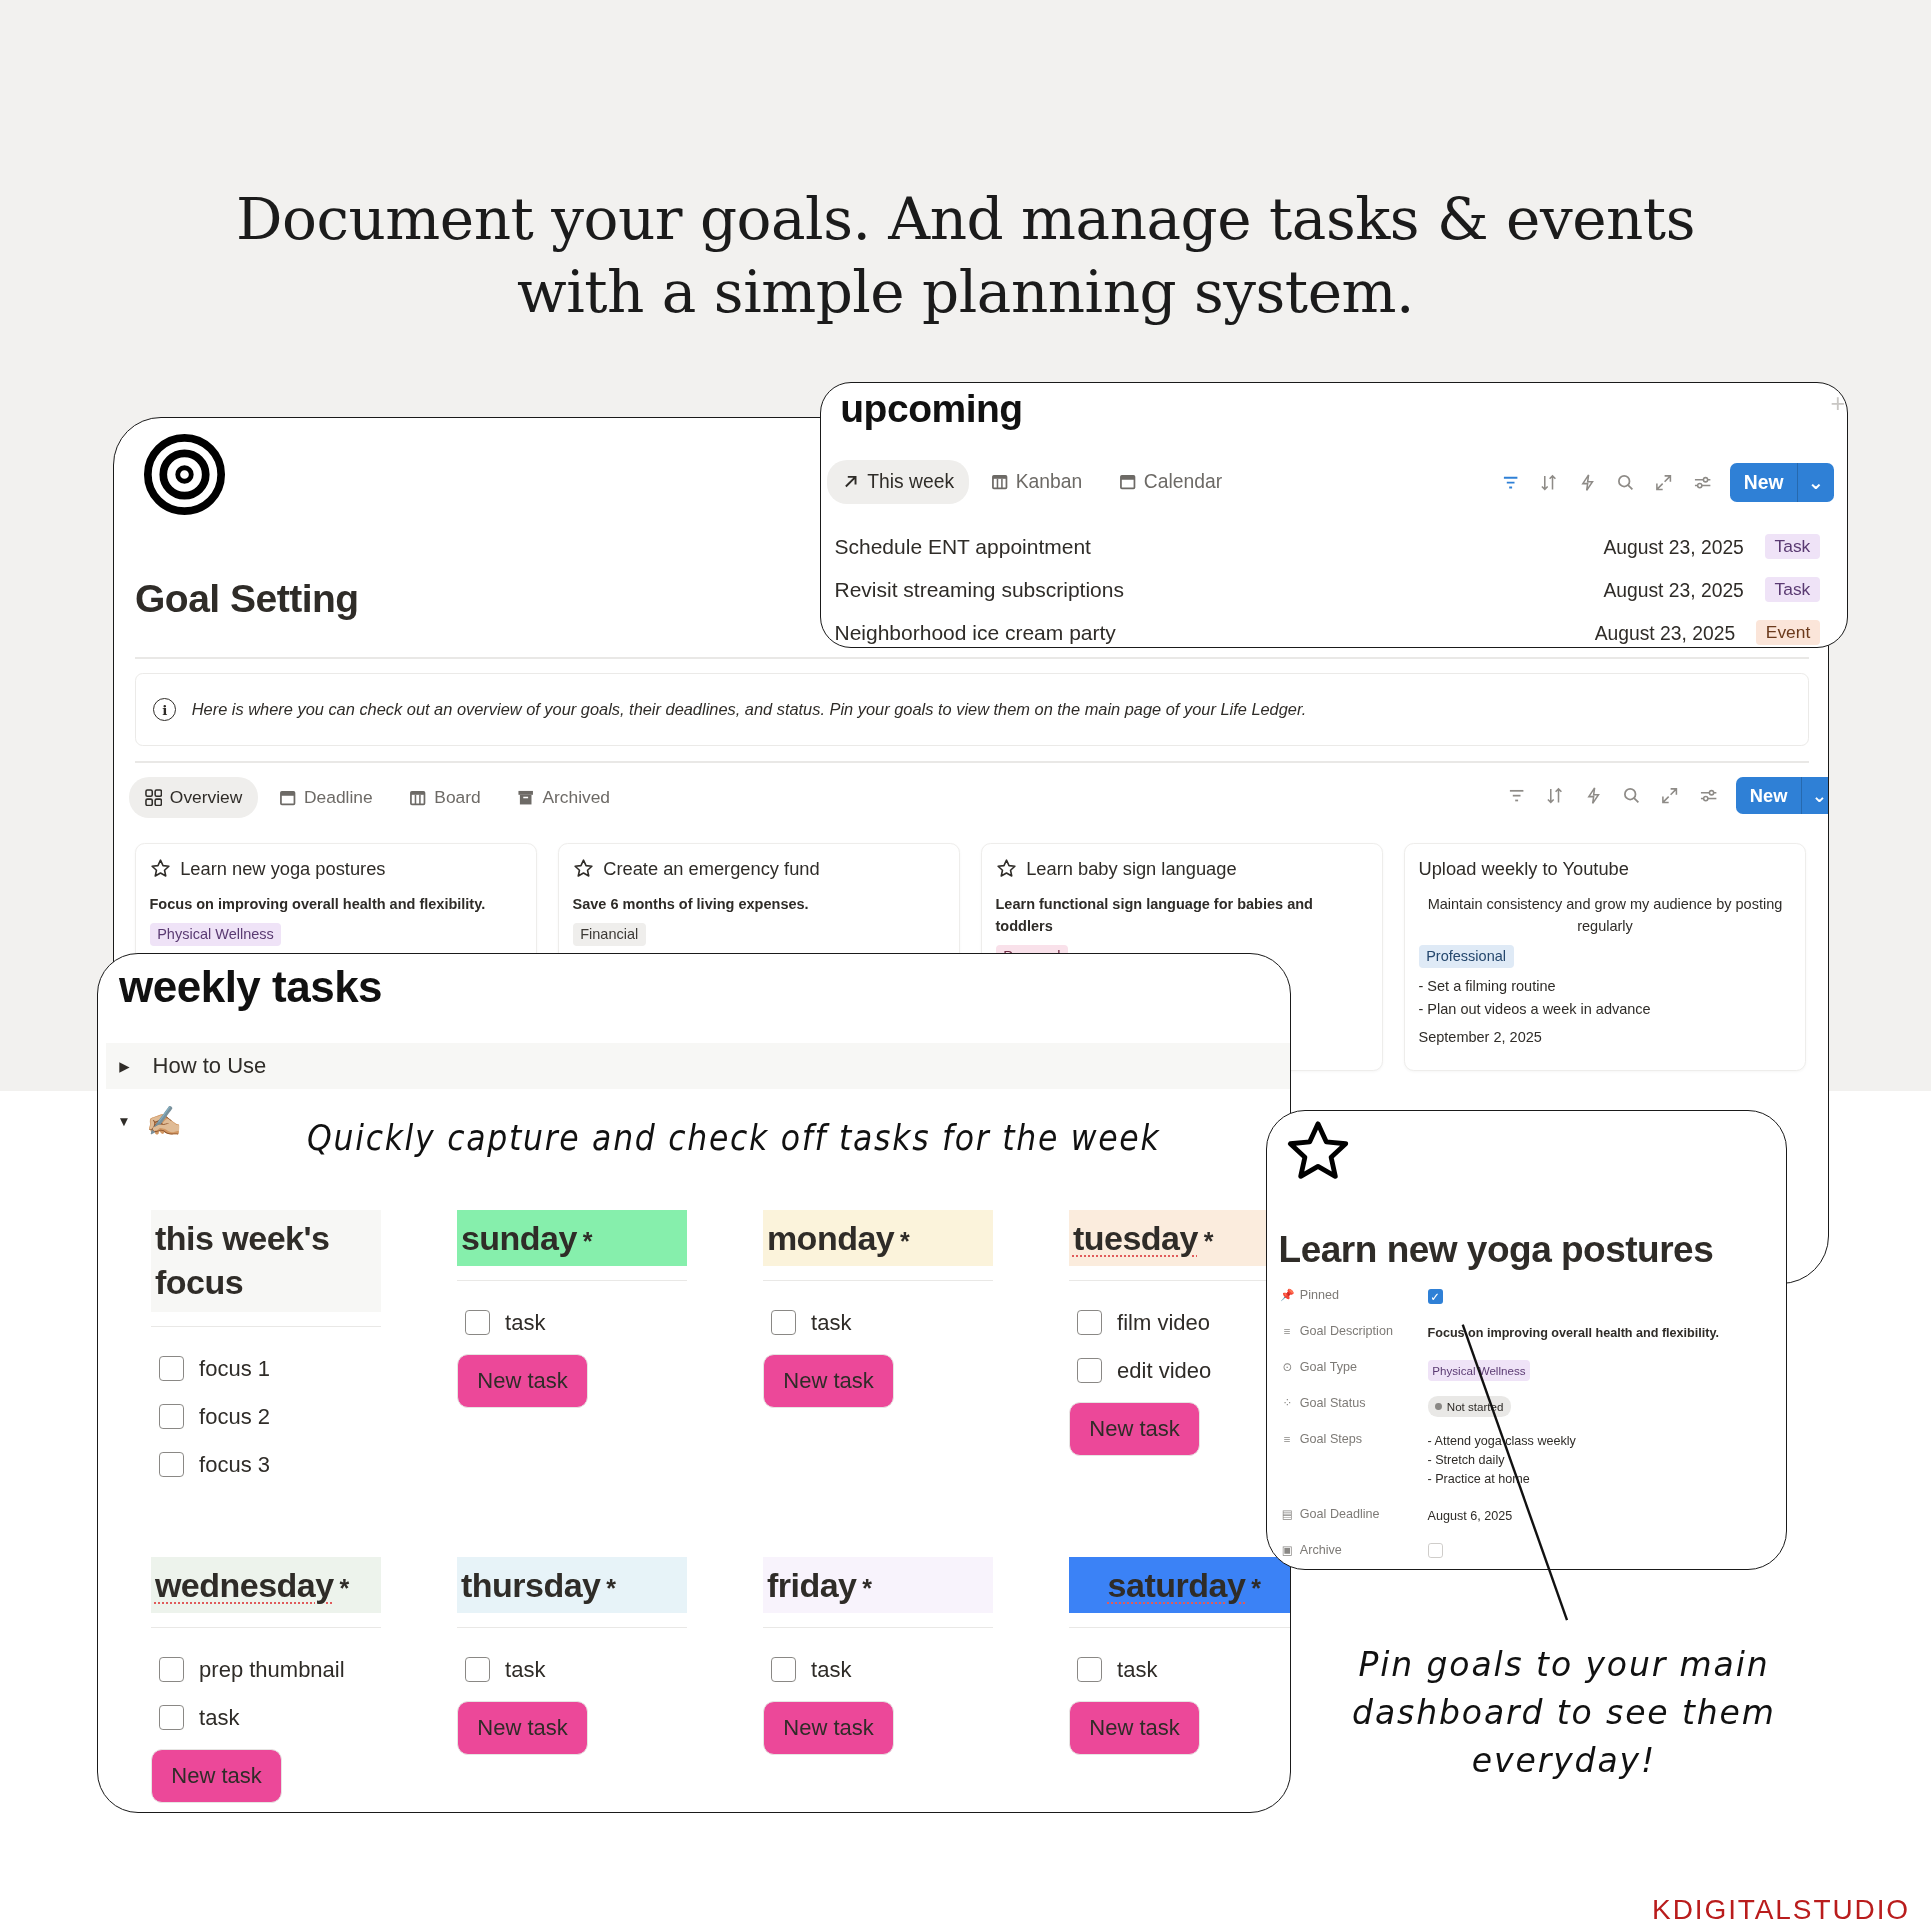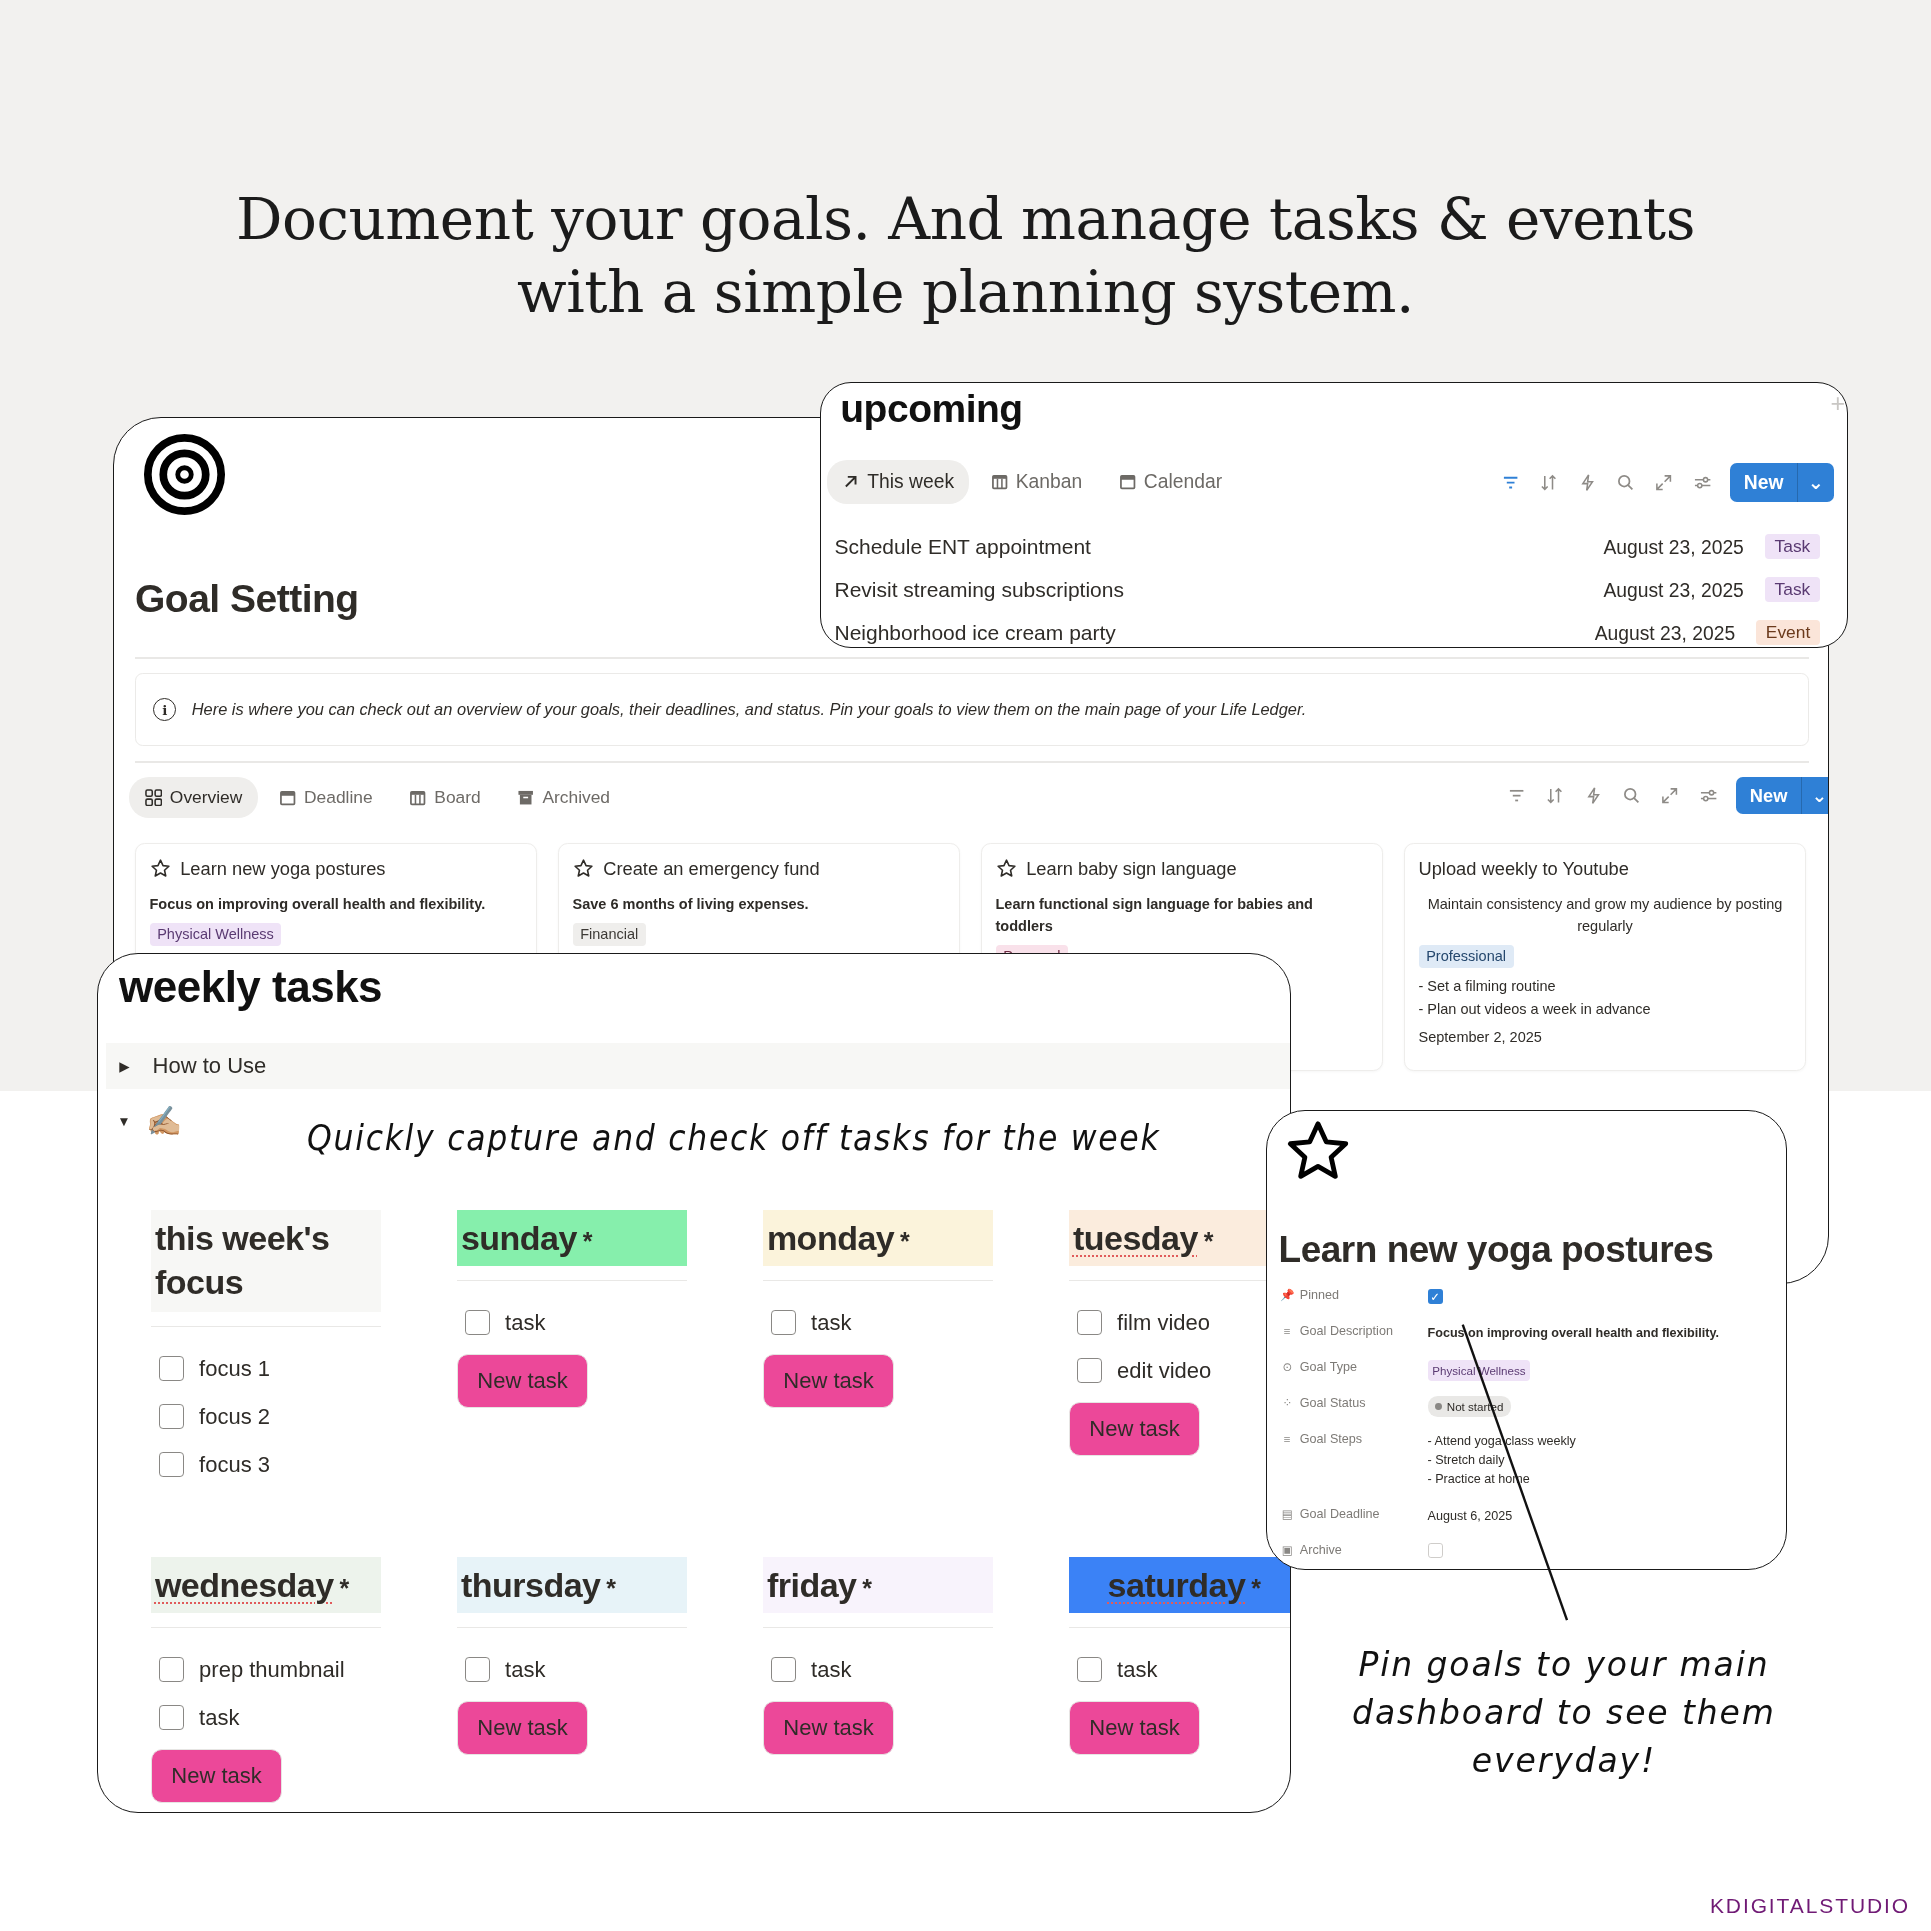--- a/index.html
+++ b/index.html
@@ -121,21 +121,21 @@
   .prop .pkey { width: 147px; display: flex; align-items: center; gap: 5.8px; color: #7d7a76; padding-top: 2.9px; }
   .prop .pkey .pic { width: 13.5px; height: 13.5px; display: inline-flex; align-items: center; justify-content: center; font-size: 11.6px; color: #8a8885; }
   .prop .pval { flex: 1; color: #2f2c28; padding-top: 2.9px; line-height: 19.3px; }
   .pcheck { width: 15.4px; height: 15.4px; border-radius: 2.9px; display: inline-flex; align-items: center; justify-content: center; }
   .pcheck.on { background: #2f80d6; color: #fff; font-size: 11.6px; font-weight: bold; }
   .pcheck.off { border: 1.4px solid #cfcdca; background: #fff; }
   .status-pill { display: inline-flex; align-items: center; gap: 4.8px; background: #e9e8e6; border-radius: 9.7px; padding: 1px 7.7px; font-size: 11.6px; }
   .status-pill .dot { width: 6.8px; height: 6.8px; border-radius: 50%; background: #8a8885; }
 
   .pin-note { left: 1342px; top: 1641px; width: 444px; text-align: center; font-size: 33px; line-height: 48px; font-style: italic; transform: none; }
-  .brand { position: absolute; right: 21px; top: 1894px; font-size: 21px; color: #701a75; letter-spacing: 1.9px; }
+  .brand { position: absolute; right: 21px; top: 1894px; font-size: 28px; color: #b91c1c; letter-spacing: 1.9px; }
   .arrow-line { position: absolute; left: 0; top: 0; width: 1931px; height: 1931px; pointer-events: none; }
 </style>
 </head>
 <body>
 
 <div class="bg-top"></div>
 
 <div class="headline">
   <div>Document your goals. And manage tasks &amp; events</div>
   <div>with a simple planning system.</div>

